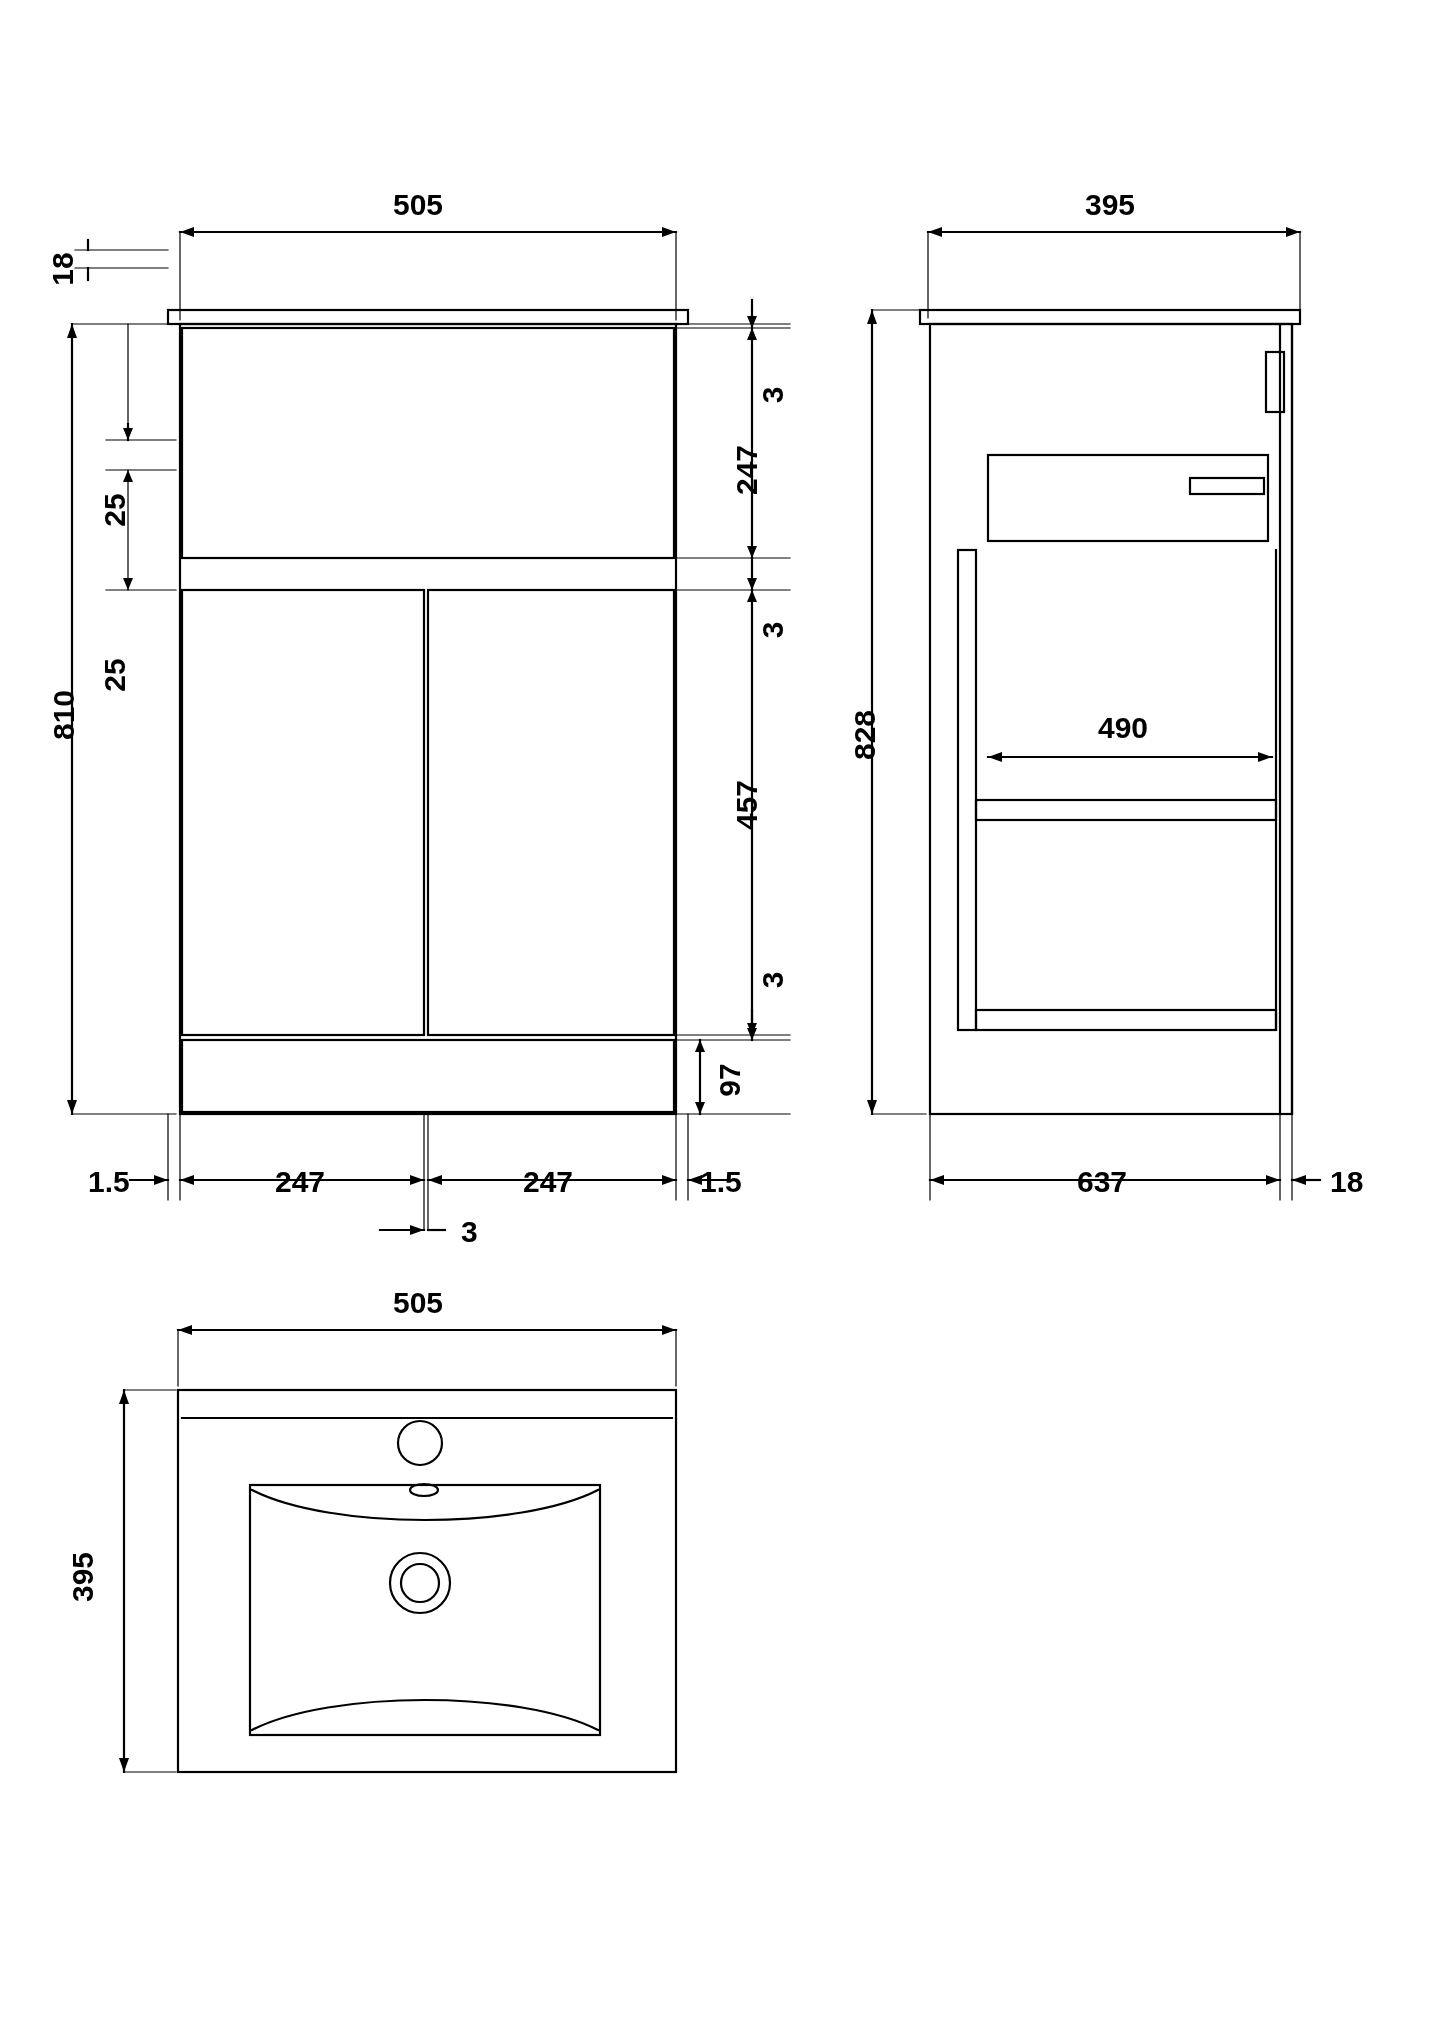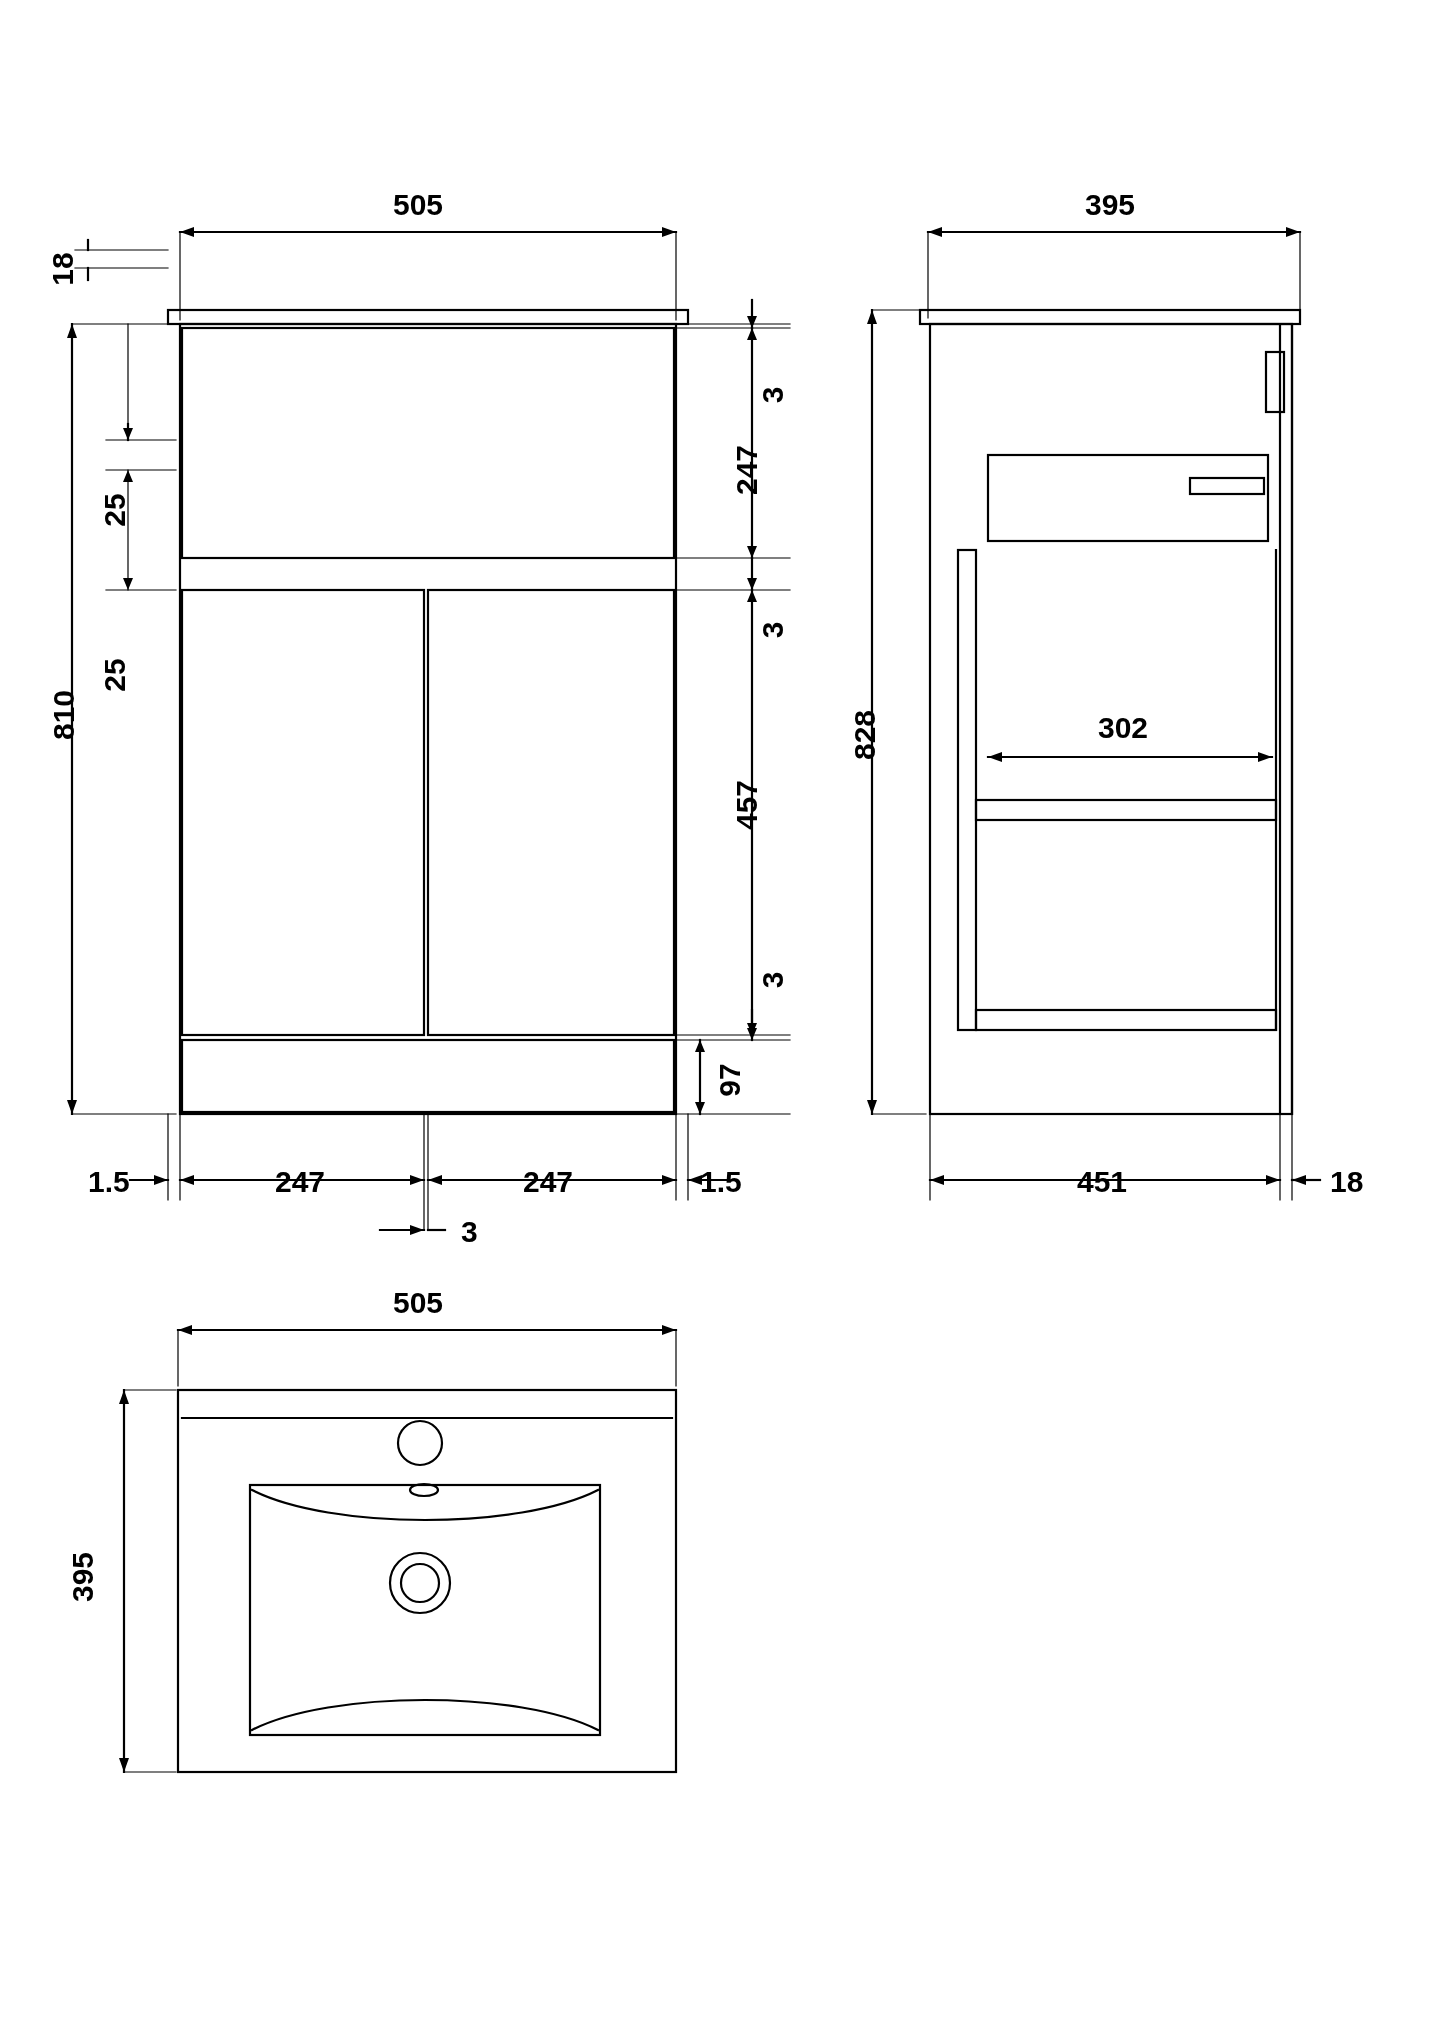--- a/index.html
+++ b/index.html
@@ -250,23 +250,23 @@
   <div class="dimlabel vert" style="left: 722px; top: 790px;">457</div>
 
   <div class="dimlabel vert" style="left: 765px; top: 965px;">3</div>
 
   <div class="dimlabel vert" style="left: 713px; top: 1065px;">97</div>
 
   <div class="dimlabel" style="left: 1085px; top: 190px;">395</div>
 
   <div class="dimlabel vert" style="left: 840px; top: 720px;">828</div>
 
-  <div class="dimlabel" style="left: 1098px; top: 713px;">302</div>
-
-  <div class="dimlabel" style="left: 1077px; top: 1167px;">451</div>
+  <div class="dimlabel" style="left: 1098px; top: 713px;">490</div>
+
+  <div class="dimlabel" style="left: 1077px; top: 1167px;">637</div>
 
   <div class="dimlabel" style="left: 1330px; top: 1167px;">18</div>
 
   <div class="dimlabel" style="left: 393px; top: 1288px;">505</div>
 
   <div class="dimlabel vert" style="left: 58px; top: 1562px;">395</div>
 
 </div>
 
 </body></html>

